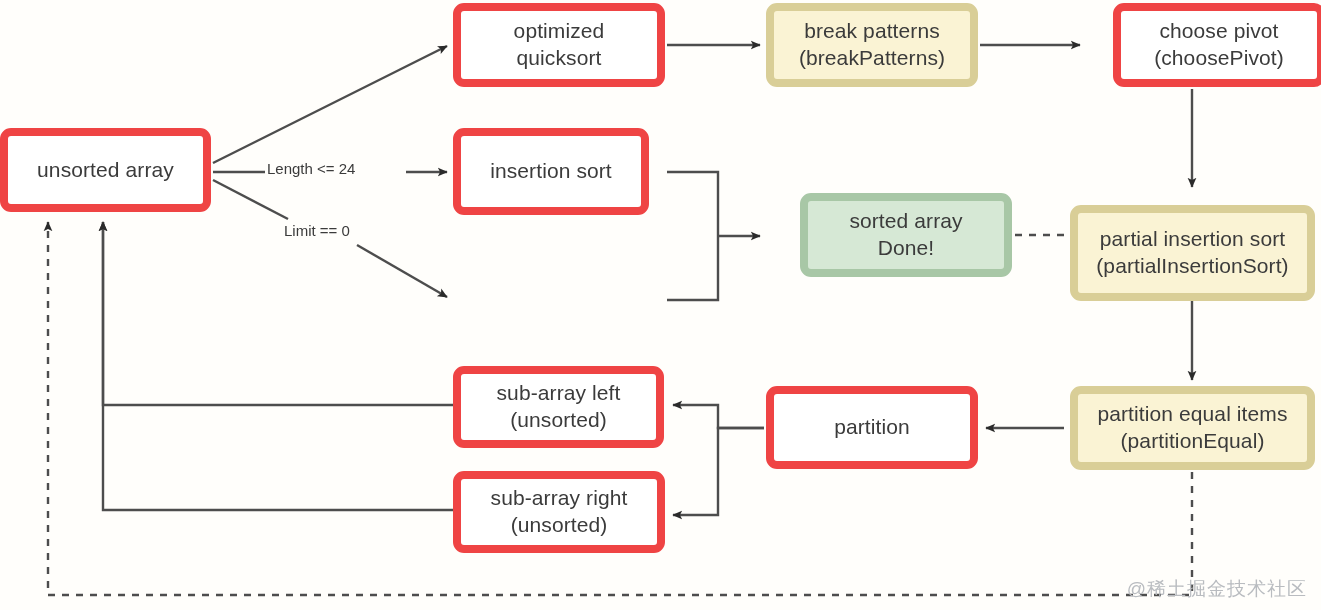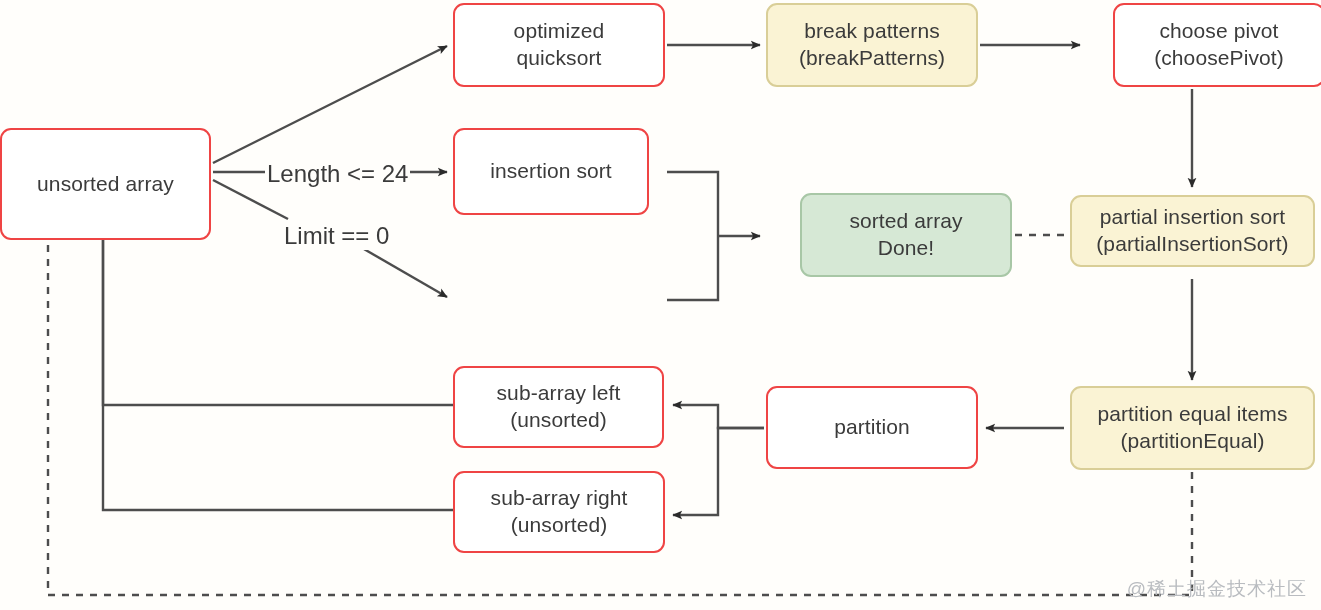--- a/index.html
+++ b/index.html
@@ -19,21 +19,21 @@
     position: absolute;
     left: 0;
     top: 0;
     width: 1321px;
     height: 610px;
     pointer-events: none;
   }
   .node {
     position: absolute;
     box-sizing: border-box;
-    border: 2px solid #ef4444;
+    border: 8px solid #ef4444;
     border-radius: 11px;
     background: #ffffff;
     display: flex;
     align-items: center;
     justify-content: center;
     text-align: center;
     color: #3b3b3b;
     font-size: 21px;
     line-height: 1.28;
     letter-spacing: .1px;
@@ -44,21 +44,21 @@
     background: #faf3d4;
     border-color: #d9ce97;
   }
   .node.green {
     background: #d6e8d5;
     border-color: #a8c7a6;
   }
   .edge-label {
     position: absolute;
     color: #3b3b3b;
-    font-size: 24px;
+    font-size: 15px;
     white-space: nowrap;
     background: #fffefb;
     padding: 0 2px;
     z-index: 3;
   }
   .watermark {
     position: absolute;
     right: 14px;
     bottom: 8px;
     color: #b9bcc0;
@@ -111,31 +111,31 @@
       <path d="M764,428 L718,428 L718,405 L673,405" marker-end="url(#ah)"></path>
       <path d="M764,428 L718,428 L718,515 L673,515" marker-end="url(#ah)"></path>
 
       <path d="M453,405 L103,405 L103,222" marker-end="url(#ah)"></path>
       <path d="M453,510 L103,510 L103,222" marker-end="url(#ah)"></path>
 
       <path d="M1192,472 L1192,595 L48,595 L48,222" stroke-dasharray="7 7" marker-end="url(#ahd)"></path>
     </g>
   </svg>
 
-  <div class="node" style="left:0px;top:128px;width:211px;height:112px;">unsorted array</div>
+  <div class="node" style="left:0px;top:128px;width:211px;height:84px;">unsorted array</div>
   <div class="node" style="left:453px;top:3px;width:212px;height:84px;">optimized
 quicksort</div>
   <div class="node yellow" style="left:766px;top:3px;width:212px;height:84px;">break patterns
 (breakPatterns)</div>
   <div class="node" style="left:1086px;top:3px;width:212px;height:84px;margin-left:27px;">choose pivot
 (choosePivot)</div>
   <div class="node" style="left:453px;top:128px;width:196px;height:87px;">insertion sort</div>
   <div class="node green" style="left:766px;top:193px;width:212px;height:84px;margin-left:34px;">sorted array
 Done!</div>
-  <div class="node yellow" style="left:1070px;top:195px;width:245px;height:72px;">partial insertion sort
+  <div class="node yellow" style="left:1070px;top:205px;width:245px;height:96px;">partial insertion sort
 (partialInsertionSort)</div>
   <div class="node" style="left:453px;top:366px;width:211px;height:82px;">sub-array left
 (unsorted)</div>
   <div class="node" style="left:453px;top:471px;width:212px;height:82px;">sub-array right
 (unsorted)</div>
   <div class="node" style="left:766px;top:386px;width:212px;height:83px;">partition</div>
   <div class="node yellow" style="left:1070px;top:386px;width:245px;height:84px;">partition equal items
 (partitionEqual)</div>
 
   <div class="edge-label" style="left:265px;top:160px;">Length &lt;= 24</div>

